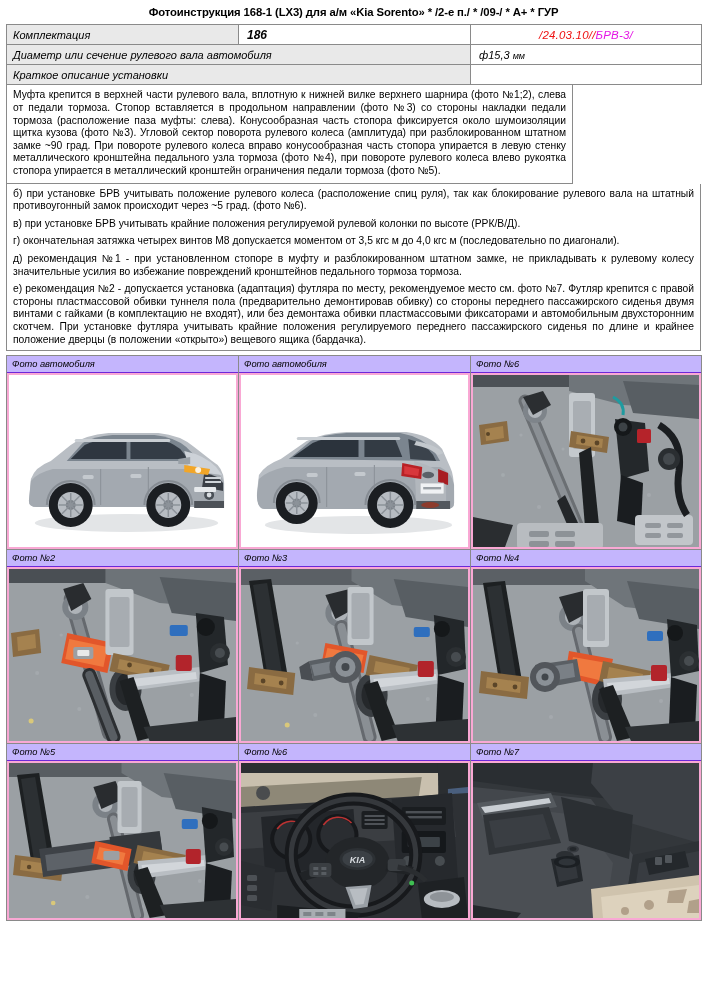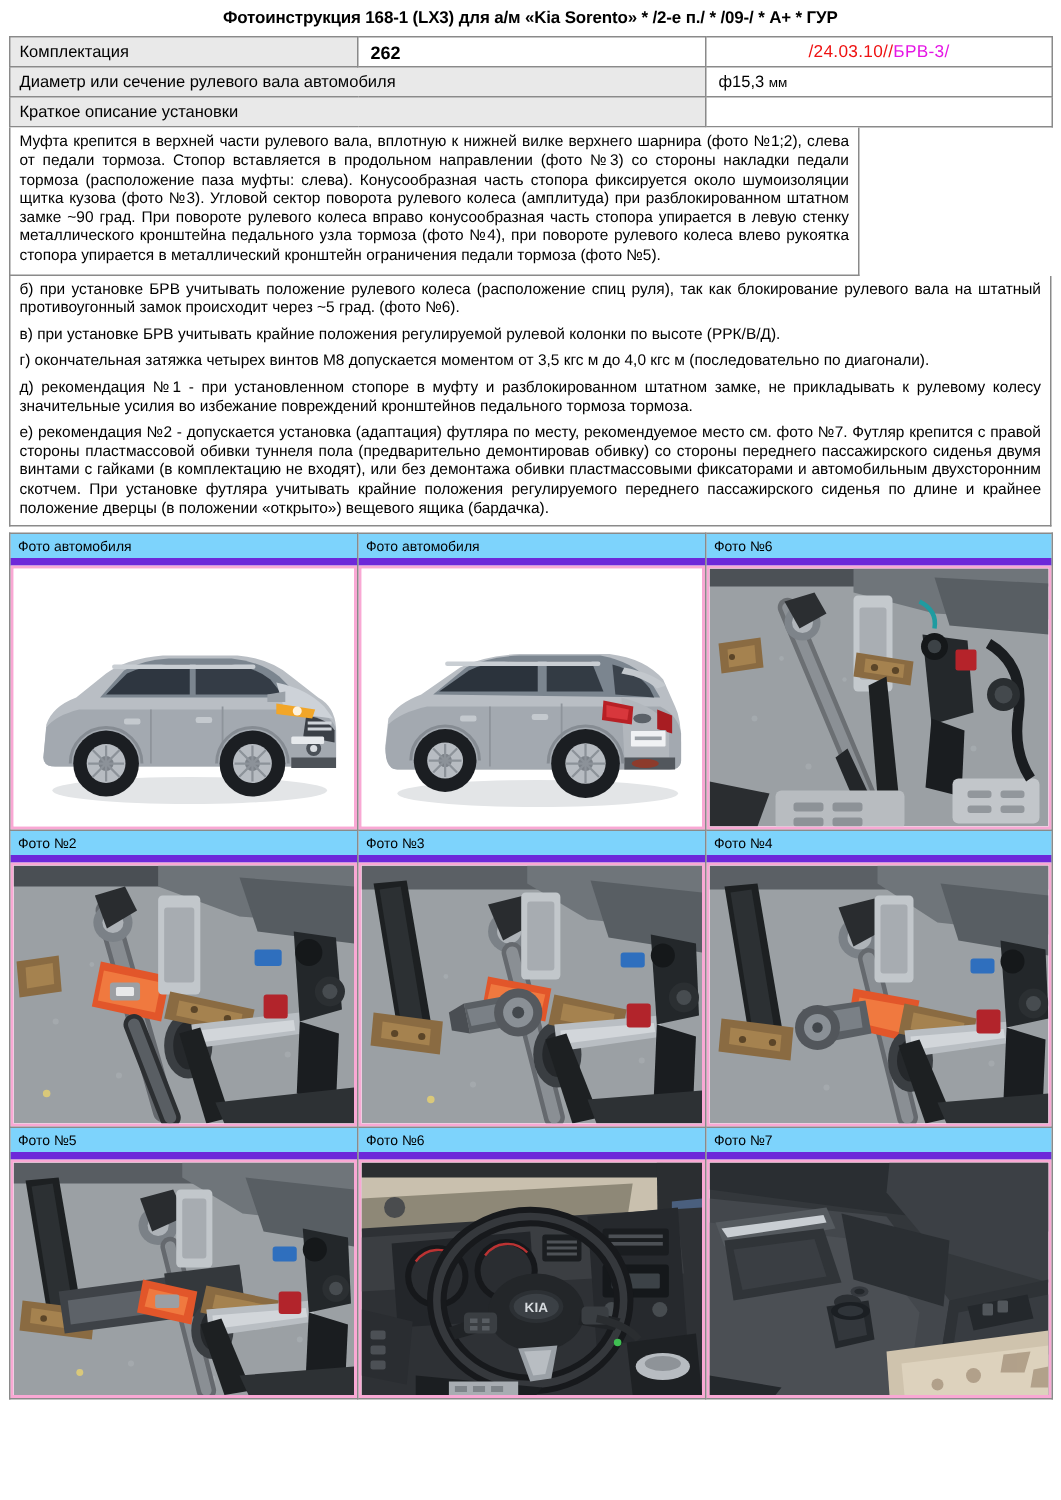--- a/index.html
+++ b/index.html
@@ -33,20 +33,21 @@
     padding: 6px 0 6px 0;
     line-height: 1.1;
     white-space: nowrap;
   }
 
   
   table.grid {
     border-collapse: collapse;
     width: 695px;
     table-layout: fixed;
+    font-style: italic;
   }
   table.grid td {
     border: 1px solid #8a8a8a;
     vertical-align: top;
     padding: 0;
   }
 
   
   .info-table td {
     height: 19px;
@@ -135,22 +136,22 @@
     margin-top: 4px;
   }
   .photo-table td {
     padding: 0;
     vertical-align: top;
   }
   .cap {
     font-size: 9.3px;
     padding: 3px 0 3px 5px;
     line-height: 10px;
-    background: #7dd3fc;
-    border-bottom: 5px solid #6d28d9;
+    background: #c4b5fd;
+    border-bottom: 1px solid #6d28d9;
     white-space: nowrap;
   }
   .photo-frame {
     background: #f9a8d4;
     padding: 2px;
   }
   .photo {
     position: relative;
     width: 100%;
     height: 172px;
@@ -192,21 +193,21 @@
       <col style="width:232px">
       <col style="width:232px">
       <col style="width:231px">
     </colgroup>
     <tbody>
       <tr>
         <td class="cell-grey">
           <div class="lbl">Комплектация</div>
         </td>
         <td class="cell-white">
-          <div class="val-bold">262</div>
+          <div class="val-bold">186</div>
         </td>
         <td class="cell-white">
           <div class="val-center">
             <span class="clr-red">/24.03.10//</span><span class="clr-magenta">БРВ-3/</span>
           </div>
         </td>
       </tr>
       <tr>
         <td class="cell-grey" colspan="2">
           <div class="lbl">Диаметр или сечение рулевого вала автомобиля</div>

